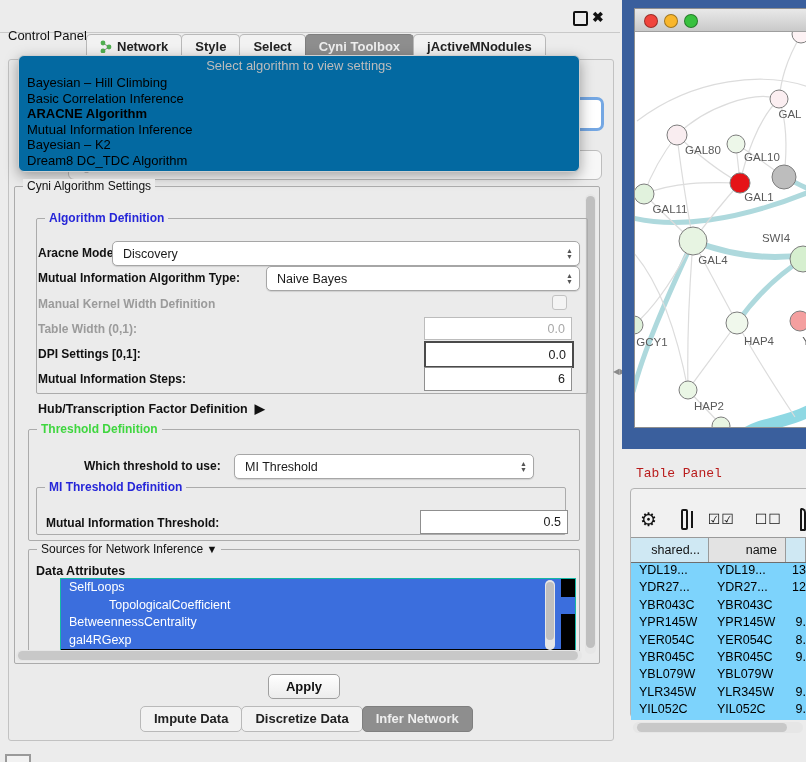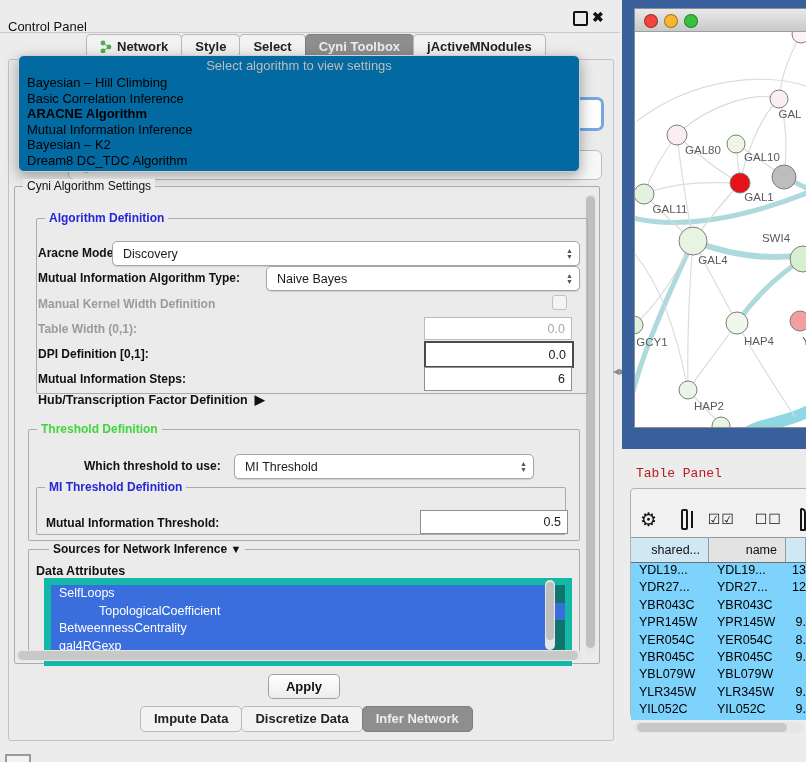--- a/index.html
+++ b/index.html
@@ -2,21 +2,21 @@
 <html><head>
 <meta charset="utf-8">
 <style>
   html,body{margin:0;padding:0;}
   #screen{position:relative;width:806px;height:762px;background:#ececec;overflow:hidden;
           font-family:"Liberation Sans",sans-serif;color:#1a1a1a;}
   .abs{position:absolute;}
 
   
   #cp-titlebar{left:0;top:6px;width:620px;height:26px;border-bottom:1px solid #c9c9c9;}
-  #cp-title{left:8px;top:19px;font-size:13px;color:#111;}
+  #cp-title{left:8px;top:28px;font-size:13px;color:#111;}
   #cp-float{left:573px;top:11px;width:11px;height:11px;border:2px solid #111;border-radius:2px;}
   #cp-close{left:592px;top:9px;font-size:14px;font-weight:bold;color:#111;}
 
   .tabbar{display:flex;align-items:flex-end;}
   .tab{font-size:13px;font-weight:bold;color:#222;padding:4px 13px 5px 13px;background:#f2f2f2;
        border:1px solid #b9b9b9;border-bottom:none;border-radius:5px 5px 0 0;margin-right:-1px;
        display:flex;align-items:center;gap:5px;white-space:nowrap;}
   .tab.active{background:#8e8e8e;color:#efefef;border-color:#7f7f7f;}
   #top-tabs{left:86px;top:34px;}
   #bottom-tabs{left:140px;top:706px;}
@@ -53,21 +53,21 @@
                   font-size:7px;line-height:6px;color:#555;}
   .field{position:absolute;background:#fff;font-size:12.5px;text-align:right;padding-right:6px;
          display:flex;align-items:center;justify-content:flex-end;}
   .checkbox{position:absolute;width:13px;height:13px;border:1px solid #c2c2c2;border-radius:3px;background:#f4f4f4;}
 
   .vscroll{position:absolute;width:11px;background:#e6e6e6;border-radius:6px;}
   .vscroll .thumb{position:absolute;left:1px;right:1px;background:#bfbfbf;border-radius:6px;}
   .hscroll{position:absolute;height:11px;background:#e6e6e6;border-radius:6px;}
   .hscroll .thumb{position:absolute;top:1px;bottom:1px;background:#c8c8c8;border-radius:6px;}
 
-  #attr-list{left:44px;top:578px;width:514px;height:74px;background:#0f766e;border:7px solid #14b8a6;overflow:hidden;}
+  #attr-list{left:60px;top:578px;width:514px;height:74px;background:#000000;border:1px solid #14b8a6;overflow:hidden;}
   .attr-item{font-size:12.5px;color:#fff;line-height:17.5px;padding-left:8px;width:492px;}
 
   #apply-btn{left:268px;top:674px;width:70px;height:23px;background:linear-gradient(#ffffff,#ececec);
              border:1px solid #9f9f9f;border-radius:5px;font-size:13px;font-weight:bold;color:#111;
              display:flex;align-items:center;justify-content:center;}
 
   #corner-chip{left:5px;top:754px;width:22px;height:14px;border:2px solid #9a9a9a;background:#f2f2f2;}
 
   
   #net-bg{left:622px;top:0;width:184px;height:449px;}
@@ -173,26 +173,26 @@
     <span>Naive Bayes</span>
     <span class="stepper">
         <span>▲</span>
         <span>▼</span>
       </span>
   </div>
   <div class="lbl disabled" style="left:38px;top:297px;">Manual Kernel Width Definition</div>
   <div class="checkbox" style="left:552px;top:295px;"></div>
   <div class="lbl disabled" style="left:38px;top:322px;">Table Width (0,1):</div>
   <div class="field" style="left:424px;top:317px;width:140px;height:21px;border:1px solid #bcbcbc;color:#a8a8a8;">0.0</div>
-  <div class="lbl" style="left:38px;top:347px;">DPI Definition [0,1]:</div>
+  <div class="lbl" style="left:38px;top:347px;">DPI Settings [0,1]:</div>
   <div class="field" style="left:424px;top:341px;width:140px;height:23px;border:2px solid #4a4a4a;">0.0</div>
   <div class="lbl" style="left:38px;top:372px;">Mutual Information Steps:</div>
   <div class="field" style="left:424px;top:367px;width:140px;height:22px;border:1px solid #8f8f8f;">6</div>
 
-  <div class="lbl" style="left:38px;top:392px;font-size:12.5px;">
+  <div class="lbl" style="left:38px;top:401px;font-size:12.5px;">
     <span>Hub/Transcription Factor Definition</span>
     <span style="font-size:13px;">&nbsp;▶</span>
   </div>
 
   <div class="group" style="left:28px;top:429px;width:550px;height:110px;">
     <legend class="legend-green">Threshold Definition</legend>
   </div>
   <div class="lbl" style="left:84px;top:459px;">Which threshold to use:</div>
   <div class="combo" style="left:234px;top:454px;width:288px;height:23px;">
     <span>MI Threshold</span>
@@ -201,21 +201,21 @@
         <span>▼</span>
       </span>
   </div>
   <div class="group" style="left:36px;top:487px;width:528px;height:46px;">
     <legend class="legend-blue">MI Threshold Definition</legend>
   </div>
   <div class="lbl" style="left:46px;top:516px;">Mutual Information Threshold:</div>
   <div class="field" style="left:420px;top:510px;width:140px;height:22px;border:1px solid #8f8f8f;">0.5</div>
 
   <div class="group" style="left:28px;top:549px;width:550px;height:108px;border-bottom:none;">
-    <legend class="legend-plain" style="font-weight:bold;margin-left:12px;">
+    <legend class="legend-plain" style="font-weight:normal;">
       <span>Sources for Network Inference</span>
       <span style="font-size:11px;">▼</span>
     </legend>
   </div>
   <div class="lbl" style="left:36px;top:564px;font-size:12.5px;">Data Attributes</div>
   <div class="abs" id="attr-list">
       <div class="attr-item" style="background: rgb(59, 110, 221);">SelfLoops</div>
       <div class="attr-item" style="background: rgb(59, 110, 221); padding-left: 48px;">TopologicalCoefficient</div>
       <div class="attr-item" style="background: rgb(59, 110, 221);">BetweennessCentrality</div>
       <div class="attr-item" style="background: rgb(59, 110, 221);">gal4RGexp</div>

